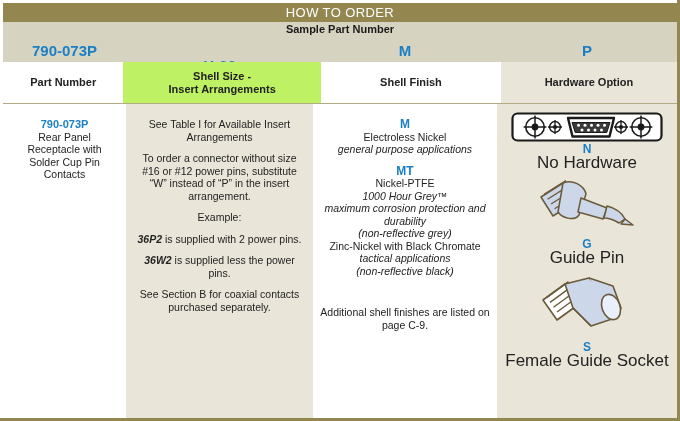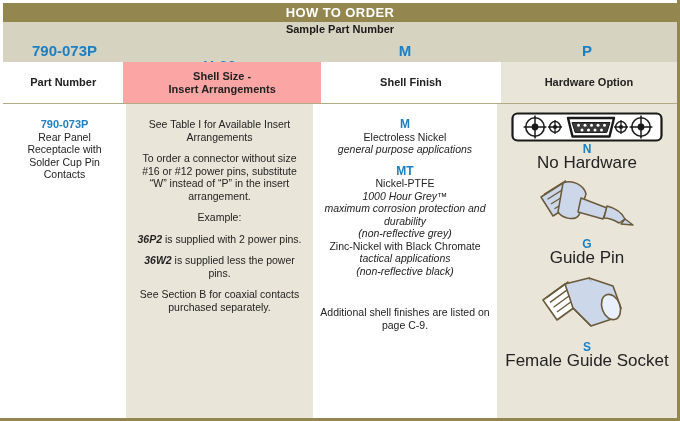--- a/index.html
+++ b/index.html
@@ -24,21 +24,21 @@
   
   .title-bar {
     position: absolute;
     left: 3px;
     top: 3px;
     width: 674px;
     height: 19px;
     background: #93874f;
     color: #ffffff;
     font-size: 13px;
-    font-weight: bold;
+    font-weight: normal;
     letter-spacing: .4px;
     display: flex;
     align-items: center;
     justify-content: center;
   }
 
   
   .sample-band {
     position: absolute;
     left: 3px;
@@ -93,21 +93,21 @@
     align-items: center;
     justify-content: center;
     text-align: center;
     font-size: 11px;
     font-weight: bold;
     color: #222222;
     line-height: 13px;
     padding: 0 4px;
   }
   .ch1 { width: 123px; background: #ffffff; }
-  .ch2 { width: 202px; background: #fca5a5; }
+  .ch2 { width: 202px; background: #bef264; }
   .ch3 { width: 184px; background: #ffffff; }
   .ch4 { width: 180px; background: #eae5d9; }
 
   
   .body-row {
     position: absolute;
     left: 3px;
     top: 103px;
     width: 674px;
     height: 315px;

